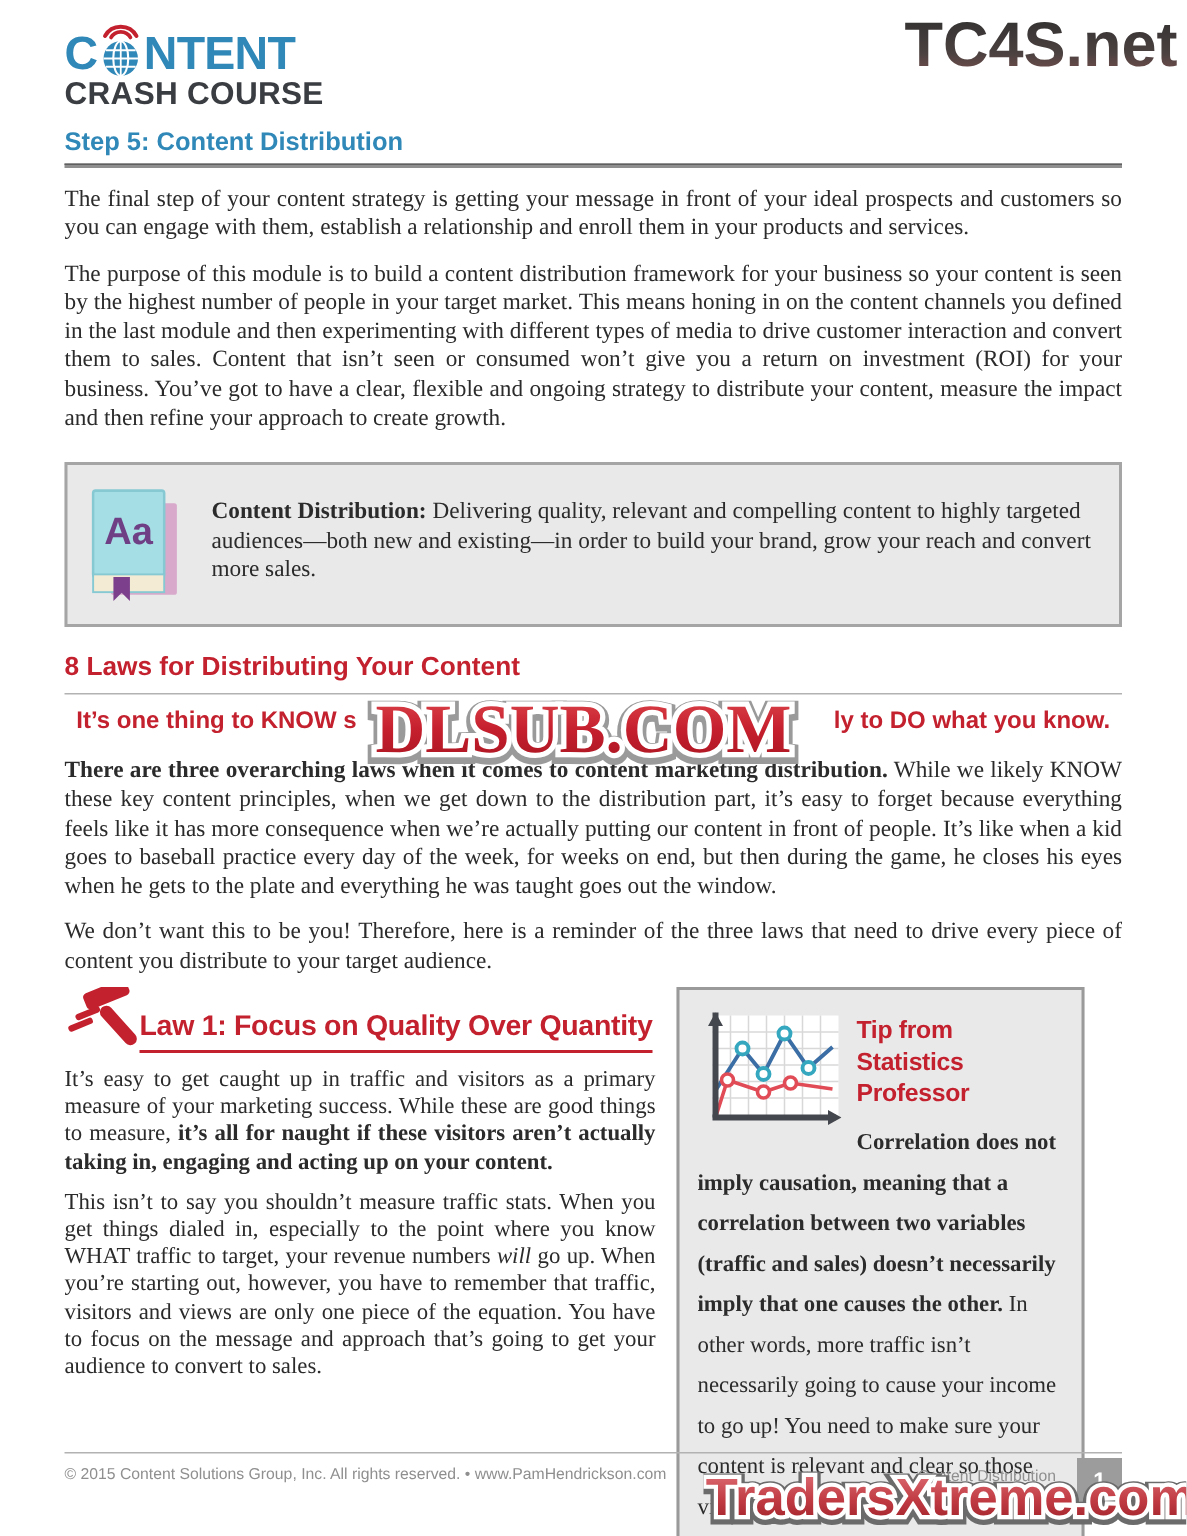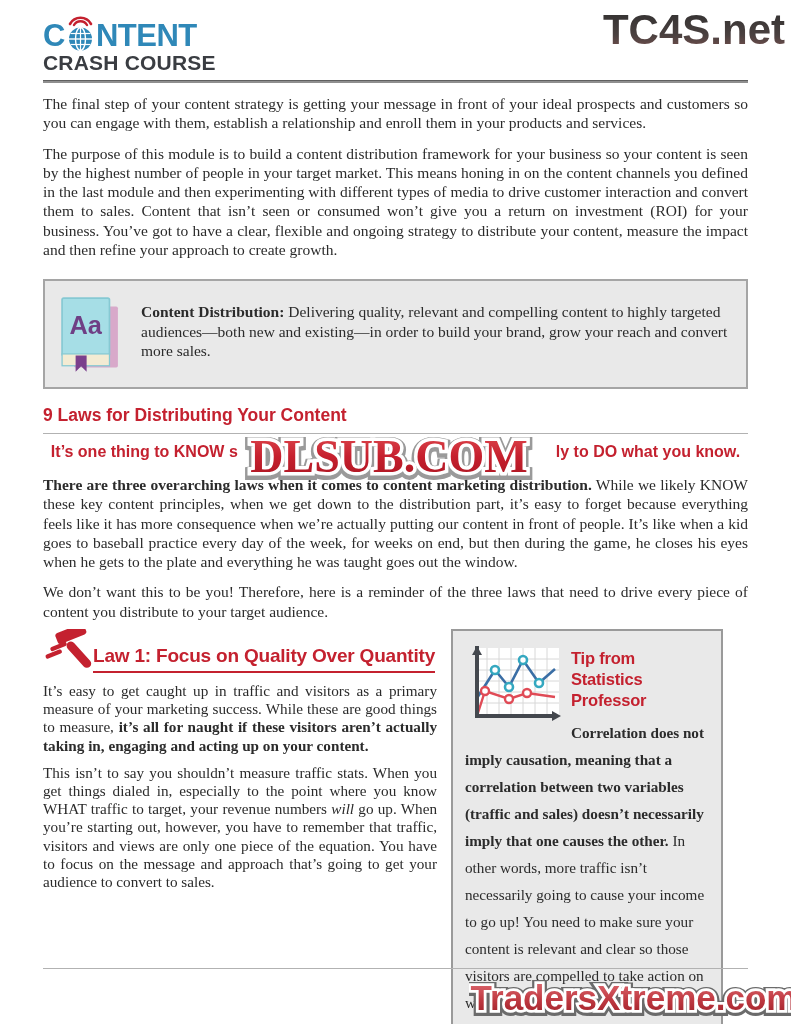--- a/index.html
+++ b/index.html
@@ -108,20 +108,21 @@
           <line x1="4.6" y1="19.5" x2="24.4" y2="19.5" stroke="#ffffff" stroke-width="1.2"></line>
           <line x1="4.6" y1="30.5" x2="24.4" y2="30.5" stroke="#ffffff" stroke-width="1.2"></line>
           <line x1="14.5" y1="13.5" x2="14.5" y2="36.5" stroke="#ffffff" stroke-width="1.2"></line>
         </svg>
         <span>NTENT</span>
       </div>
       <div class="logo-line2">CRASH COURSE</div>
     </div>
 
     
+    <div class="step-heading">Step 5: Content Distribution</div>
     <div class="title-rule"></div>
 
     
     <p class="body-p">The final step of your content strategy is getting your message in front of your ideal prospects and customers so you can engage with them, establish a relationship and enroll them in your products and services.</p>
     <p class="body-p">The purpose of this module is to build a content distribution framework for your business so your content is seen by the highest number of people in your target market. This means honing in on the content channels you defined in the last module and then experimenting with different types of media to drive customer interaction and convert them to sales. Content that isn’t seen or consumed won’t give you a return on investment (ROI) for your business. You’ve got to have a clear, flexible and ongoing strategy to distribute your content, measure the impact and then refine your approach to create growth.</p>
 
     
     <div class="def-box">
       <svg class="def-icon" viewBox="0 0 78 94">
         <rect x="20" y="16" width="52" height="72" rx="2" fill="#d8a9ca"></rect>
@@ -129,21 +130,21 @@
         <text x="34" y="48" text-anchor="middle" font-family="Liberation Sans, sans-serif" font-weight="bold" font-size="30" fill="#6f3f85">Aa</text>
         <rect x="6" y="72" width="56" height="14" fill="#f3ebd3" stroke="#86c9d3" stroke-width="1.5"></rect>
         <polygon points="22,74 35,74 35,93 28.5,86.5 22,93" fill="#7b3f8c"></polygon>
       </svg>
       <div>
         <p class="def-text"><span class="b">Content Distribution:</span><span> Delivering quality, relevant and compelling content to highly targeted audiences—both new and existing—in order to build your brand, grow your reach and convert more sales.</span></p>
       </div>
     </div>
 
     
-    <h2 class="laws-heading">9 Laws for Distributing Your Content</h2>
+    <h2 class="laws-heading">8 Laws for Distributing Your Content</h2>
     <div class="laws-rule"></div>
 
     <div class="quote-line">
       <span>It’s one thing to KNOW s</span><span class="quote-gap"></span><span>ly to DO what you know.</span>
       
       <span class="wm-center">
         <svg width="360" height="56" viewBox="0 0 360 56">
           <defs>
             <linearGradient id="gradDL" x1="0" y1="0" x2="0" y2="1">
               <stop offset="0" stop-color="#e04b50"></stop>
@@ -216,20 +217,25 @@
           <div>Tip from</div>
           <div>Statistics Professor</div>
         </div>
         <p class="tip-body"><span class="b">Correlation does not imply causation, meaning that a correlation between two variables (traffic and sales) doesn’t necessarily imply that one causes the other.</span><span> In other words, more traffic isn’t necessarily going to cause your income to go up! You need to make sure your content is relevant and clear so those visitors are compelled to take action on what you’re giving them.</span></p>
       </div>
     </div>
   </div>
 
   <div class="footer">
     <div class="footer-rule"></div>
+    <div class="footer-row">
+      <span>© 2015 Content Solutions Group, Inc. All rights reserved. • www.PamHendrickson.com</span>
+      <span class="doc-label">Content Distribution</span>
+      <span class="page-badge">1</span>
+    </div>
   </div>
 
   <div class="wm-bottom">
     <svg width="330" height="48" viewBox="0 0 330 48">
       <defs>
         <linearGradient id="gradTX" x1="0" y1="0" x2="0" y2="1">
           <stop offset="0" stop-color="#e2737a"></stop>
             <stop offset="0.55" stop-color="#c03a42"></stop>
             <stop offset="1" stop-color="#9c1f27"></stop>
         </linearGradient>

